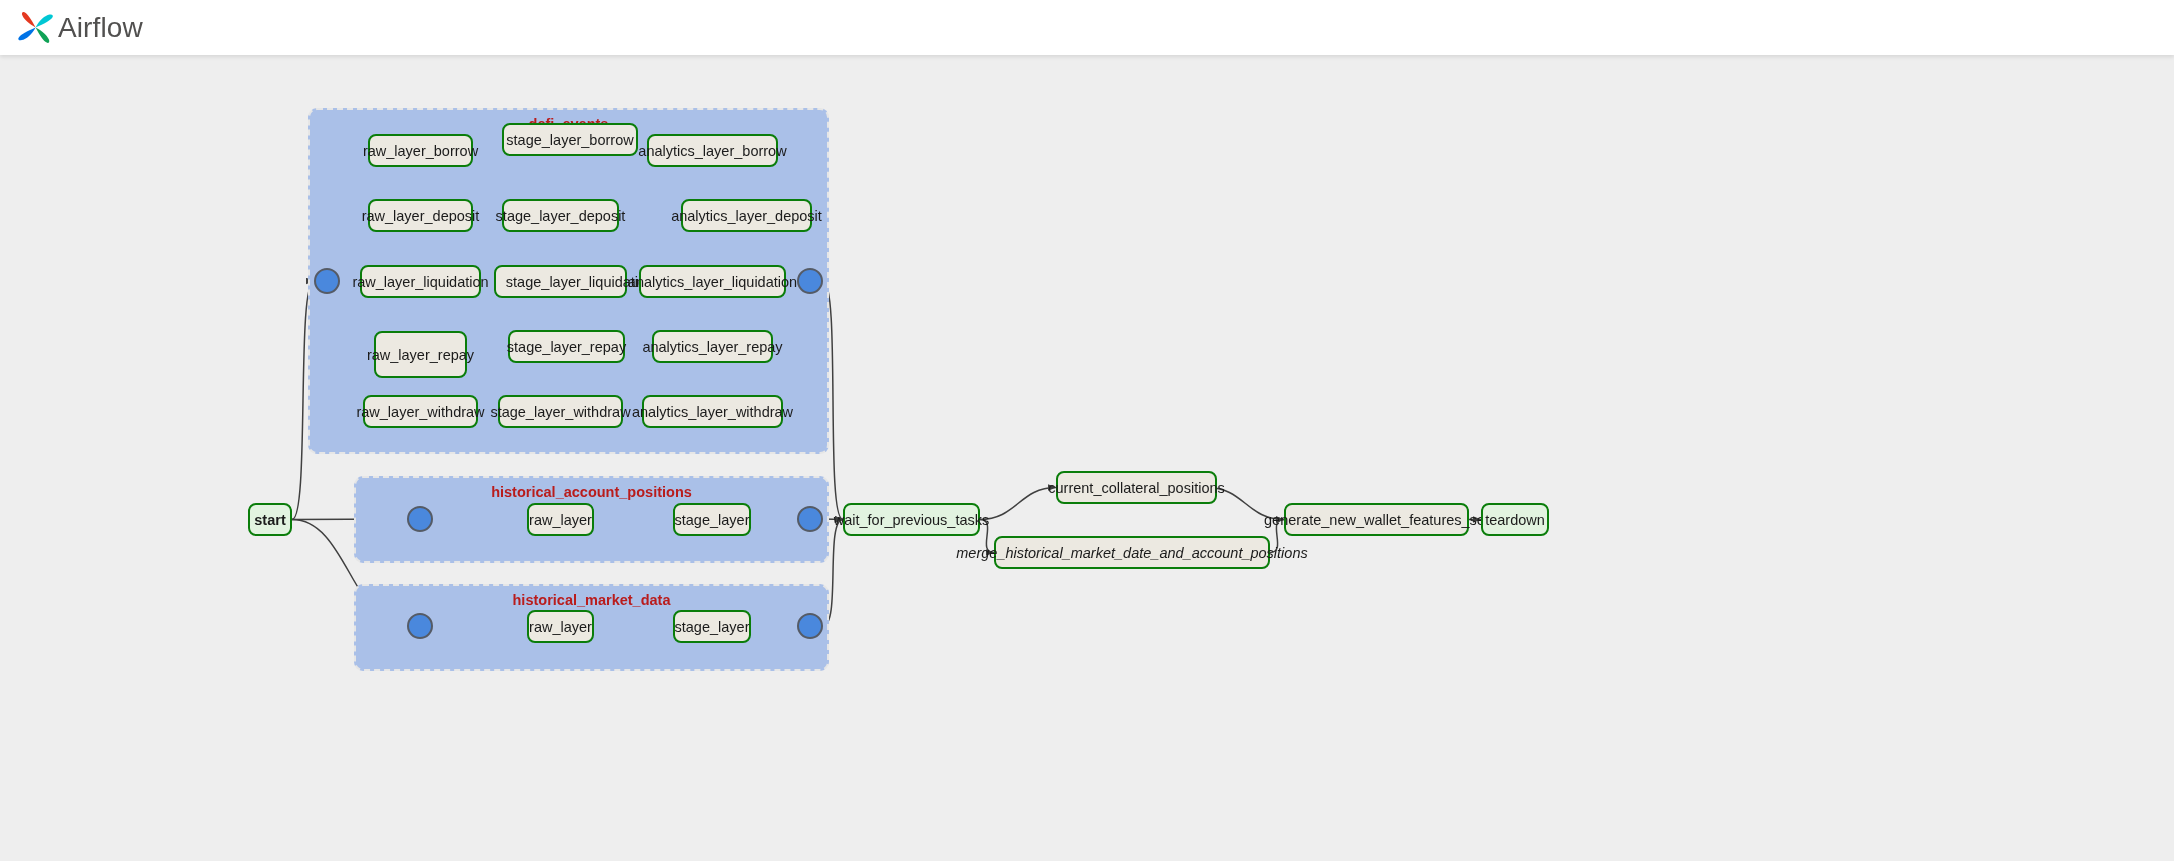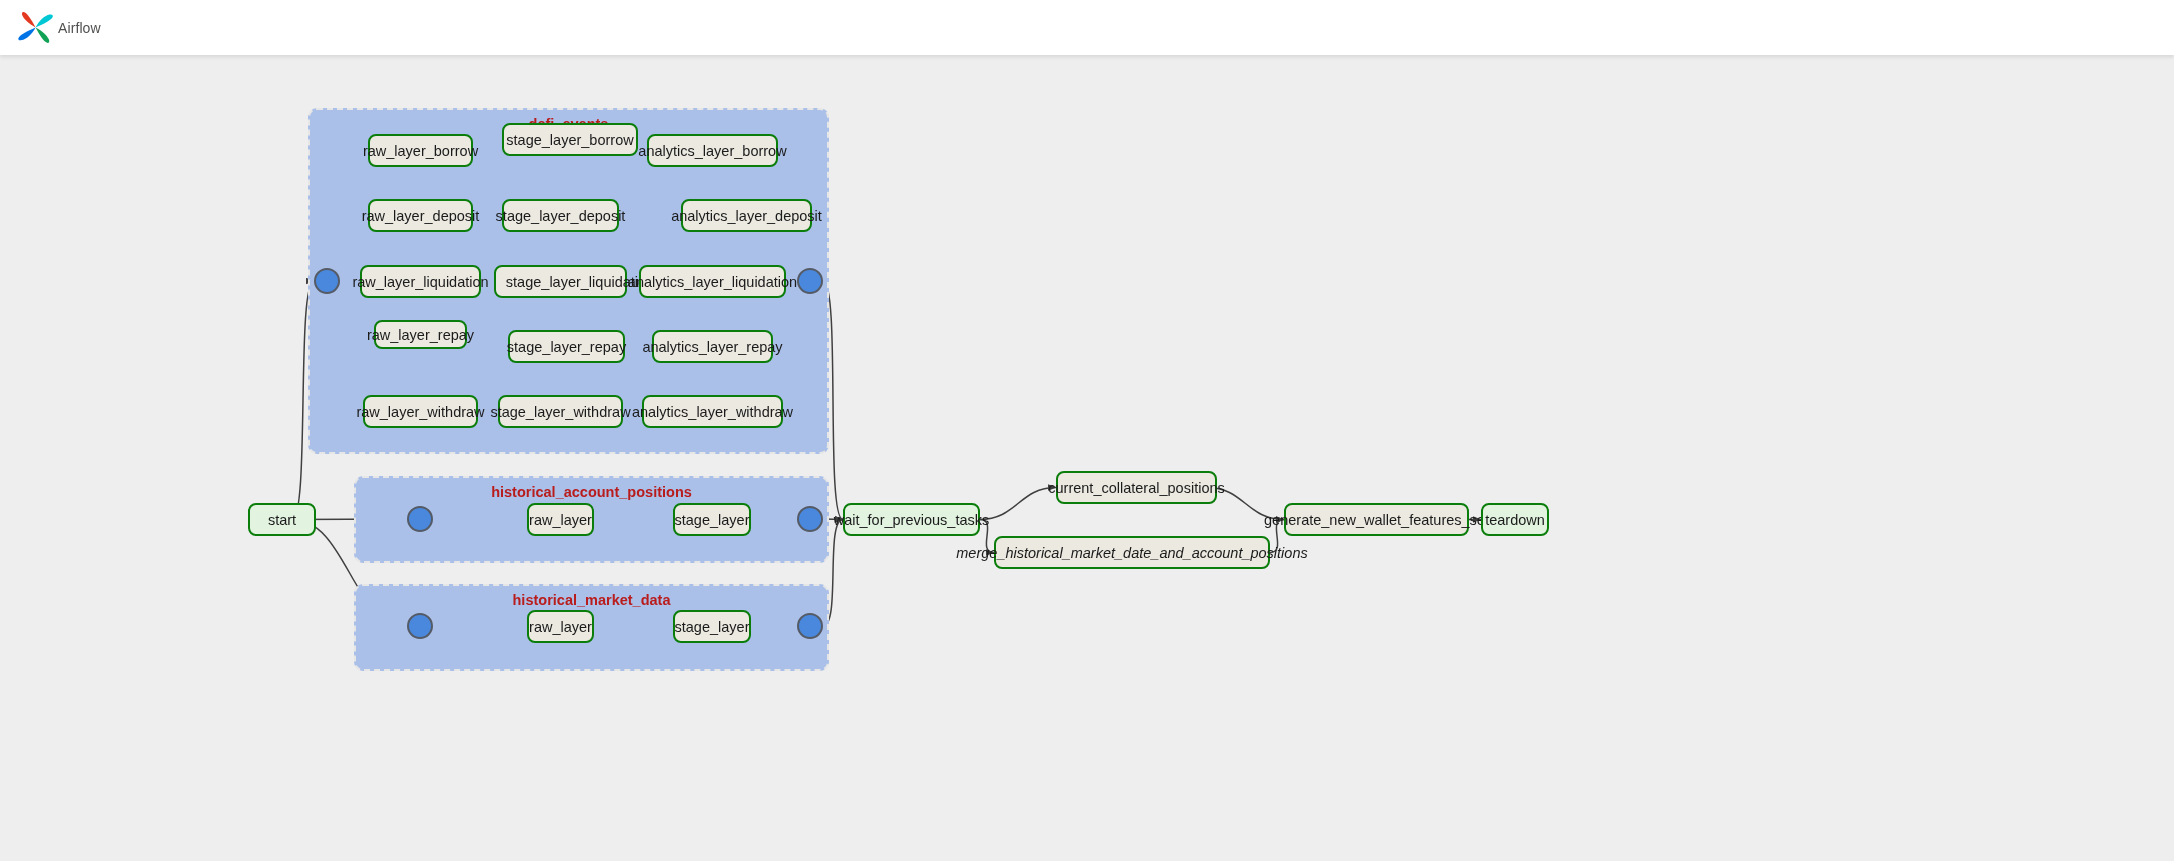--- a/index.html
+++ b/index.html
@@ -17,21 +17,21 @@
     position: absolute; top: 0; left: 0;
     width: 2174px; height: 55px;
     background: #ffffff;
     display: flex; align-items: center;
     box-shadow: 0 2px 4px rgba(0,0,0,0.10);
     z-index: 50;
   }
   #brand { display: flex; align-items: center; margin-left: 16px; }
   #brand-logo { width: 40px; height: 36px; display: block; }
   #brand-name {
-    font-size: 14px; color: #51504f; margin-left: 2px;
+    font-size: 28px; color: #51504f; margin-left: 2px;
     letter-spacing: .1px;
   }
   #nav-items { display: flex; align-items: center; margin-left: 60px; }
   .nav-item {
     display: flex; align-items: center;
     font-size: 14.5px; font-weight: bold; color: #51504f;
     padding: 0 17px; height: 55px; cursor: pointer;
     white-space: nowrap;
   }
   .caret {
@@ -157,33 +157,33 @@
         <div class="task-group-label">defi_events</div>
       </div>
       <div class="task-group" style="left: 354px; top: 421px; width: 475px; height: 87px;">
         <div class="task-group-label">historical_account_positions</div>
       </div>
       <div class="task-group" style="left: 354px; top: 529px; width: 475px; height: 87px;">
         <div class="task-group-label">historical_market_data</div>
       </div>
     </div>
   <div id="nodes-layer">
-      <div class="node accent" style="left: 248px; top: 448px; width: 68px; height: 33px;">
+      <div class="node accent" style="left: 248px; top: 448px; width: 44px; height: 33px; font-weight: bold;">
         <span>start</span>
       </div>
       <div class="node" style="left: 368px; top: 79px; width: 105px; height: 33px;">
         <span>raw_layer_borrow</span>
       </div>
       <div class="node" style="left: 368px; top: 144px; width: 105px; height: 33px;">
         <span>raw_layer_deposit</span>
       </div>
       <div class="node" style="left: 360px; top: 210px; width: 121px; height: 33px;">
         <span>raw_layer_liquidation</span>
       </div>
-      <div class="node" style="left: 374px; top: 265px; width: 93px; height: 29px;">
+      <div class="node" style="left: 374px; top: 276px; width: 93px; height: 47px;">
         <span>raw_layer_repay</span>
       </div>
       <div class="node" style="left: 363px; top: 340px; width: 115px; height: 33px;">
         <span>raw_layer_withdraw</span>
       </div>
       <div class="node" style="left: 502px; top: 68px; width: 136px; height: 33px;">
         <span>stage_layer_borrow</span>
       </div>
       <div class="node" style="left: 502px; top: 144px; width: 117px; height: 33px;">
         <span>stage_layer_deposit</span>

